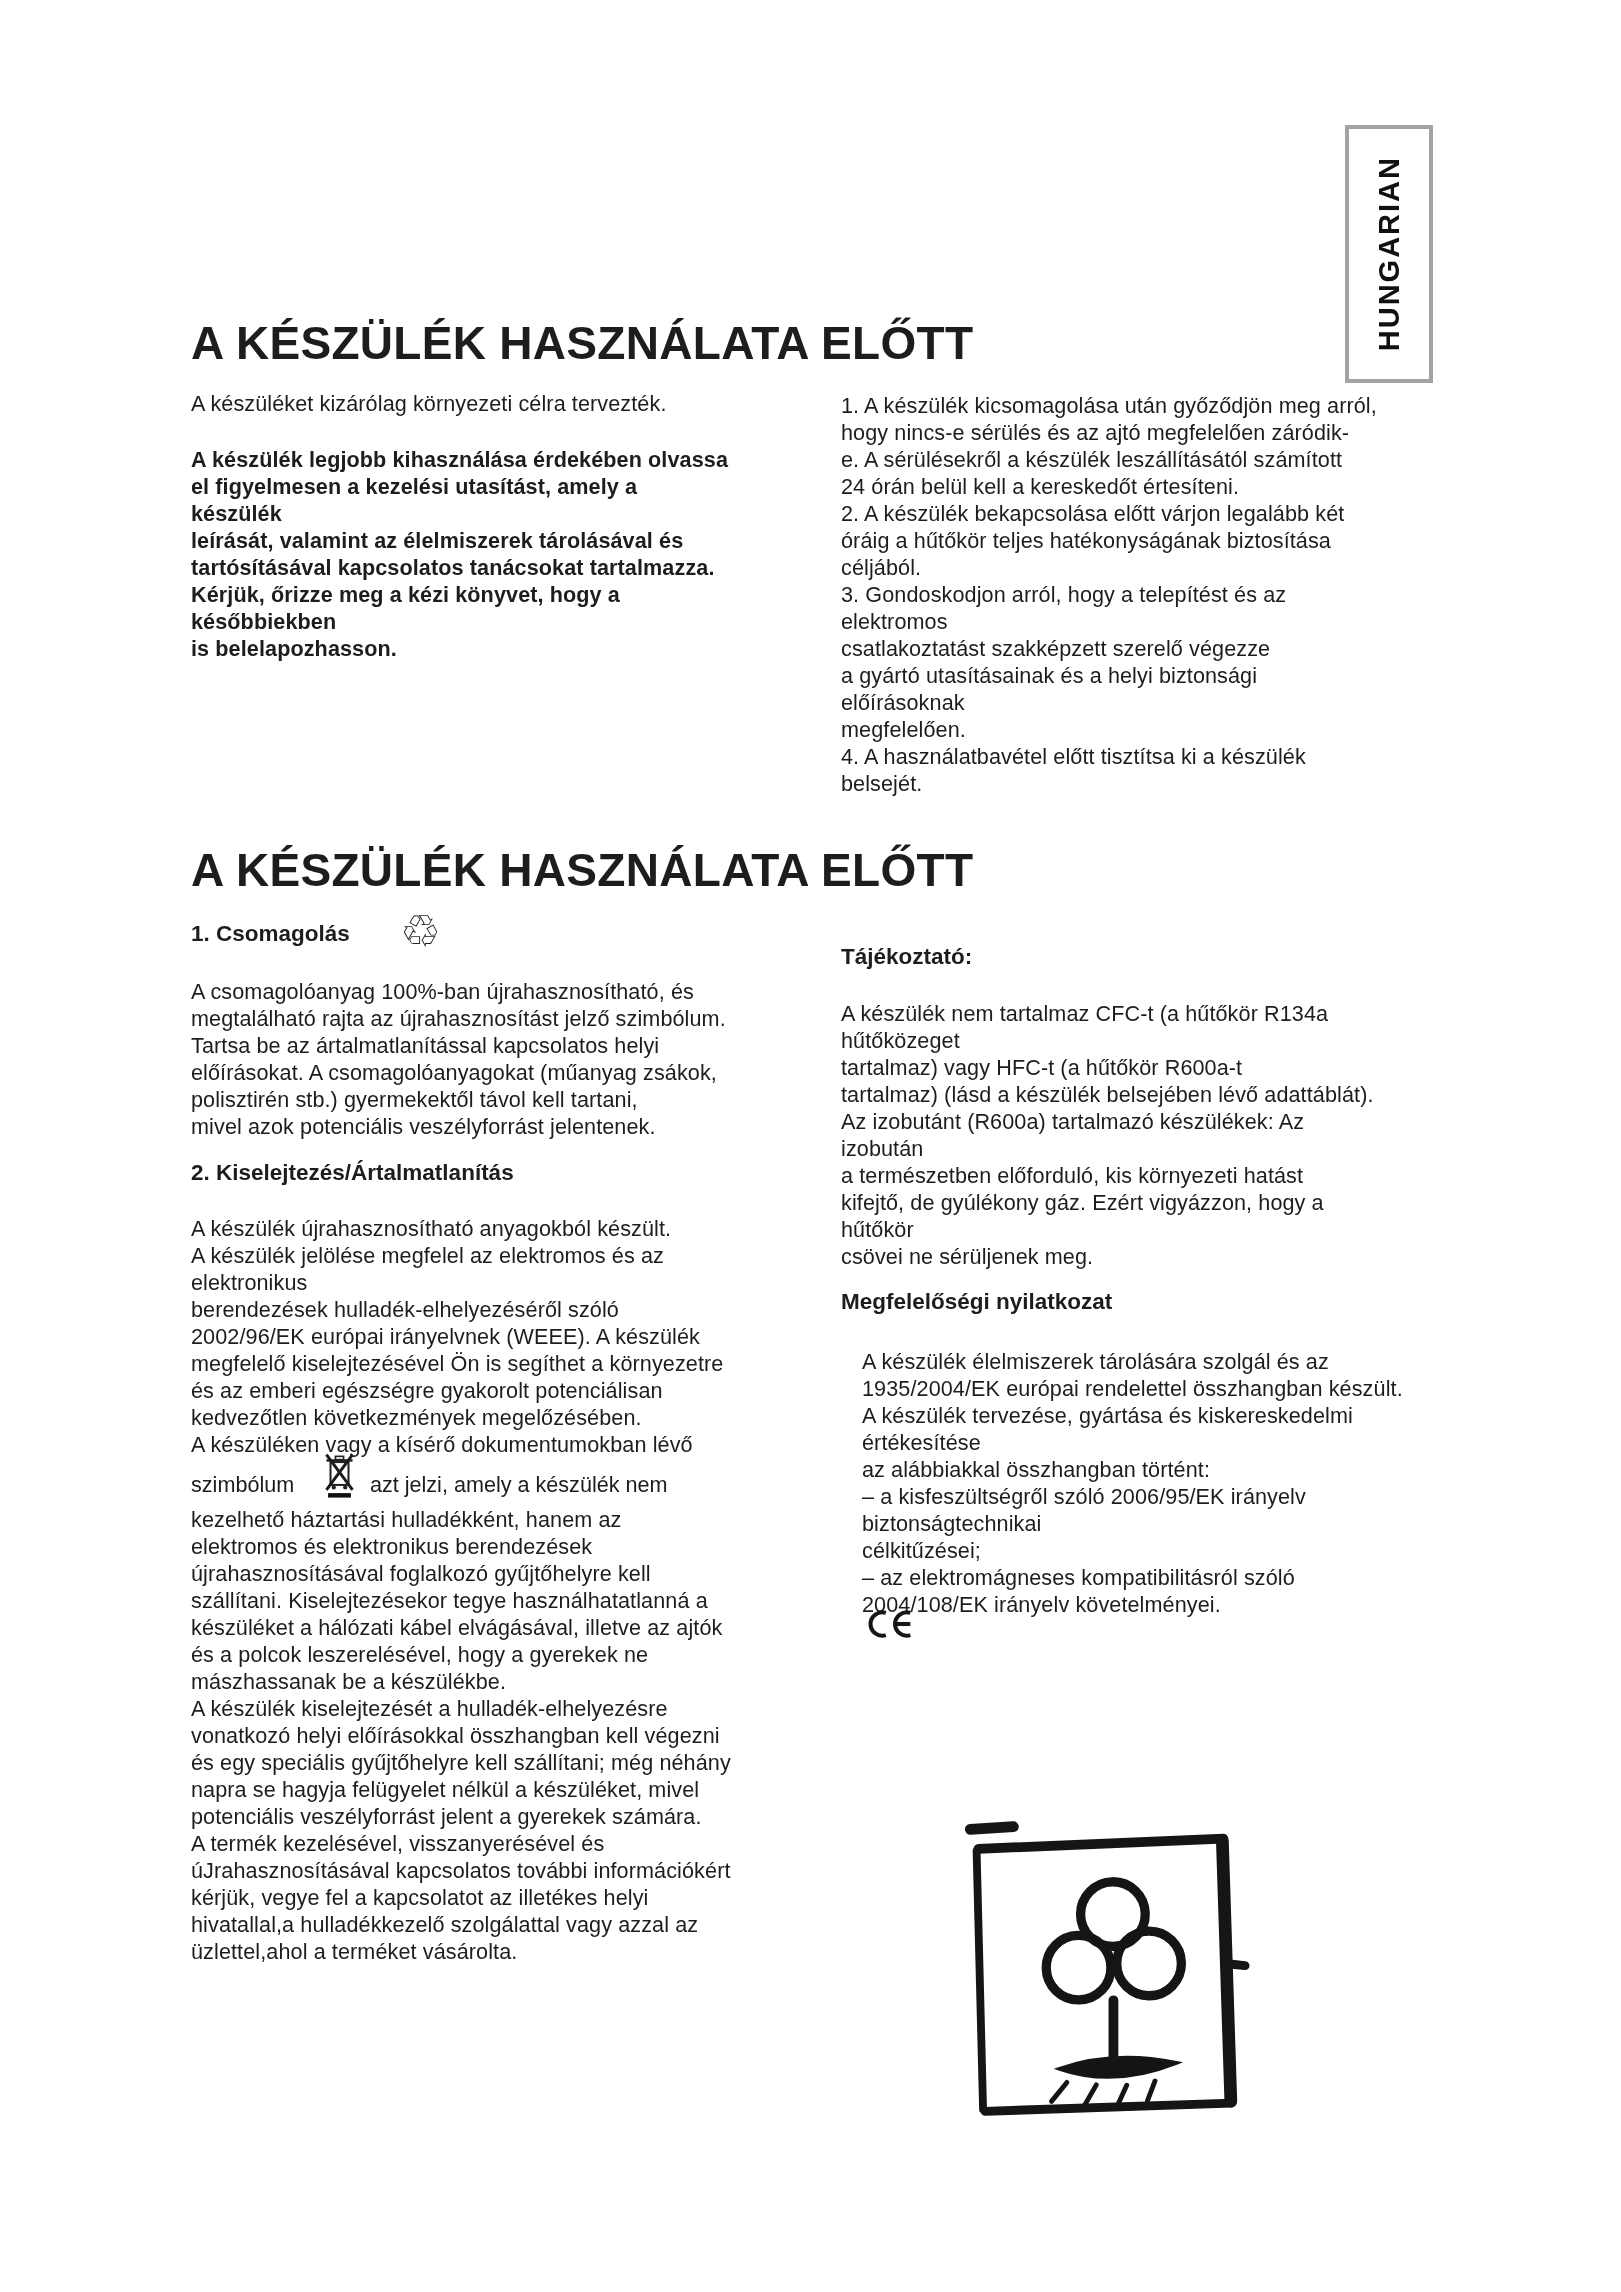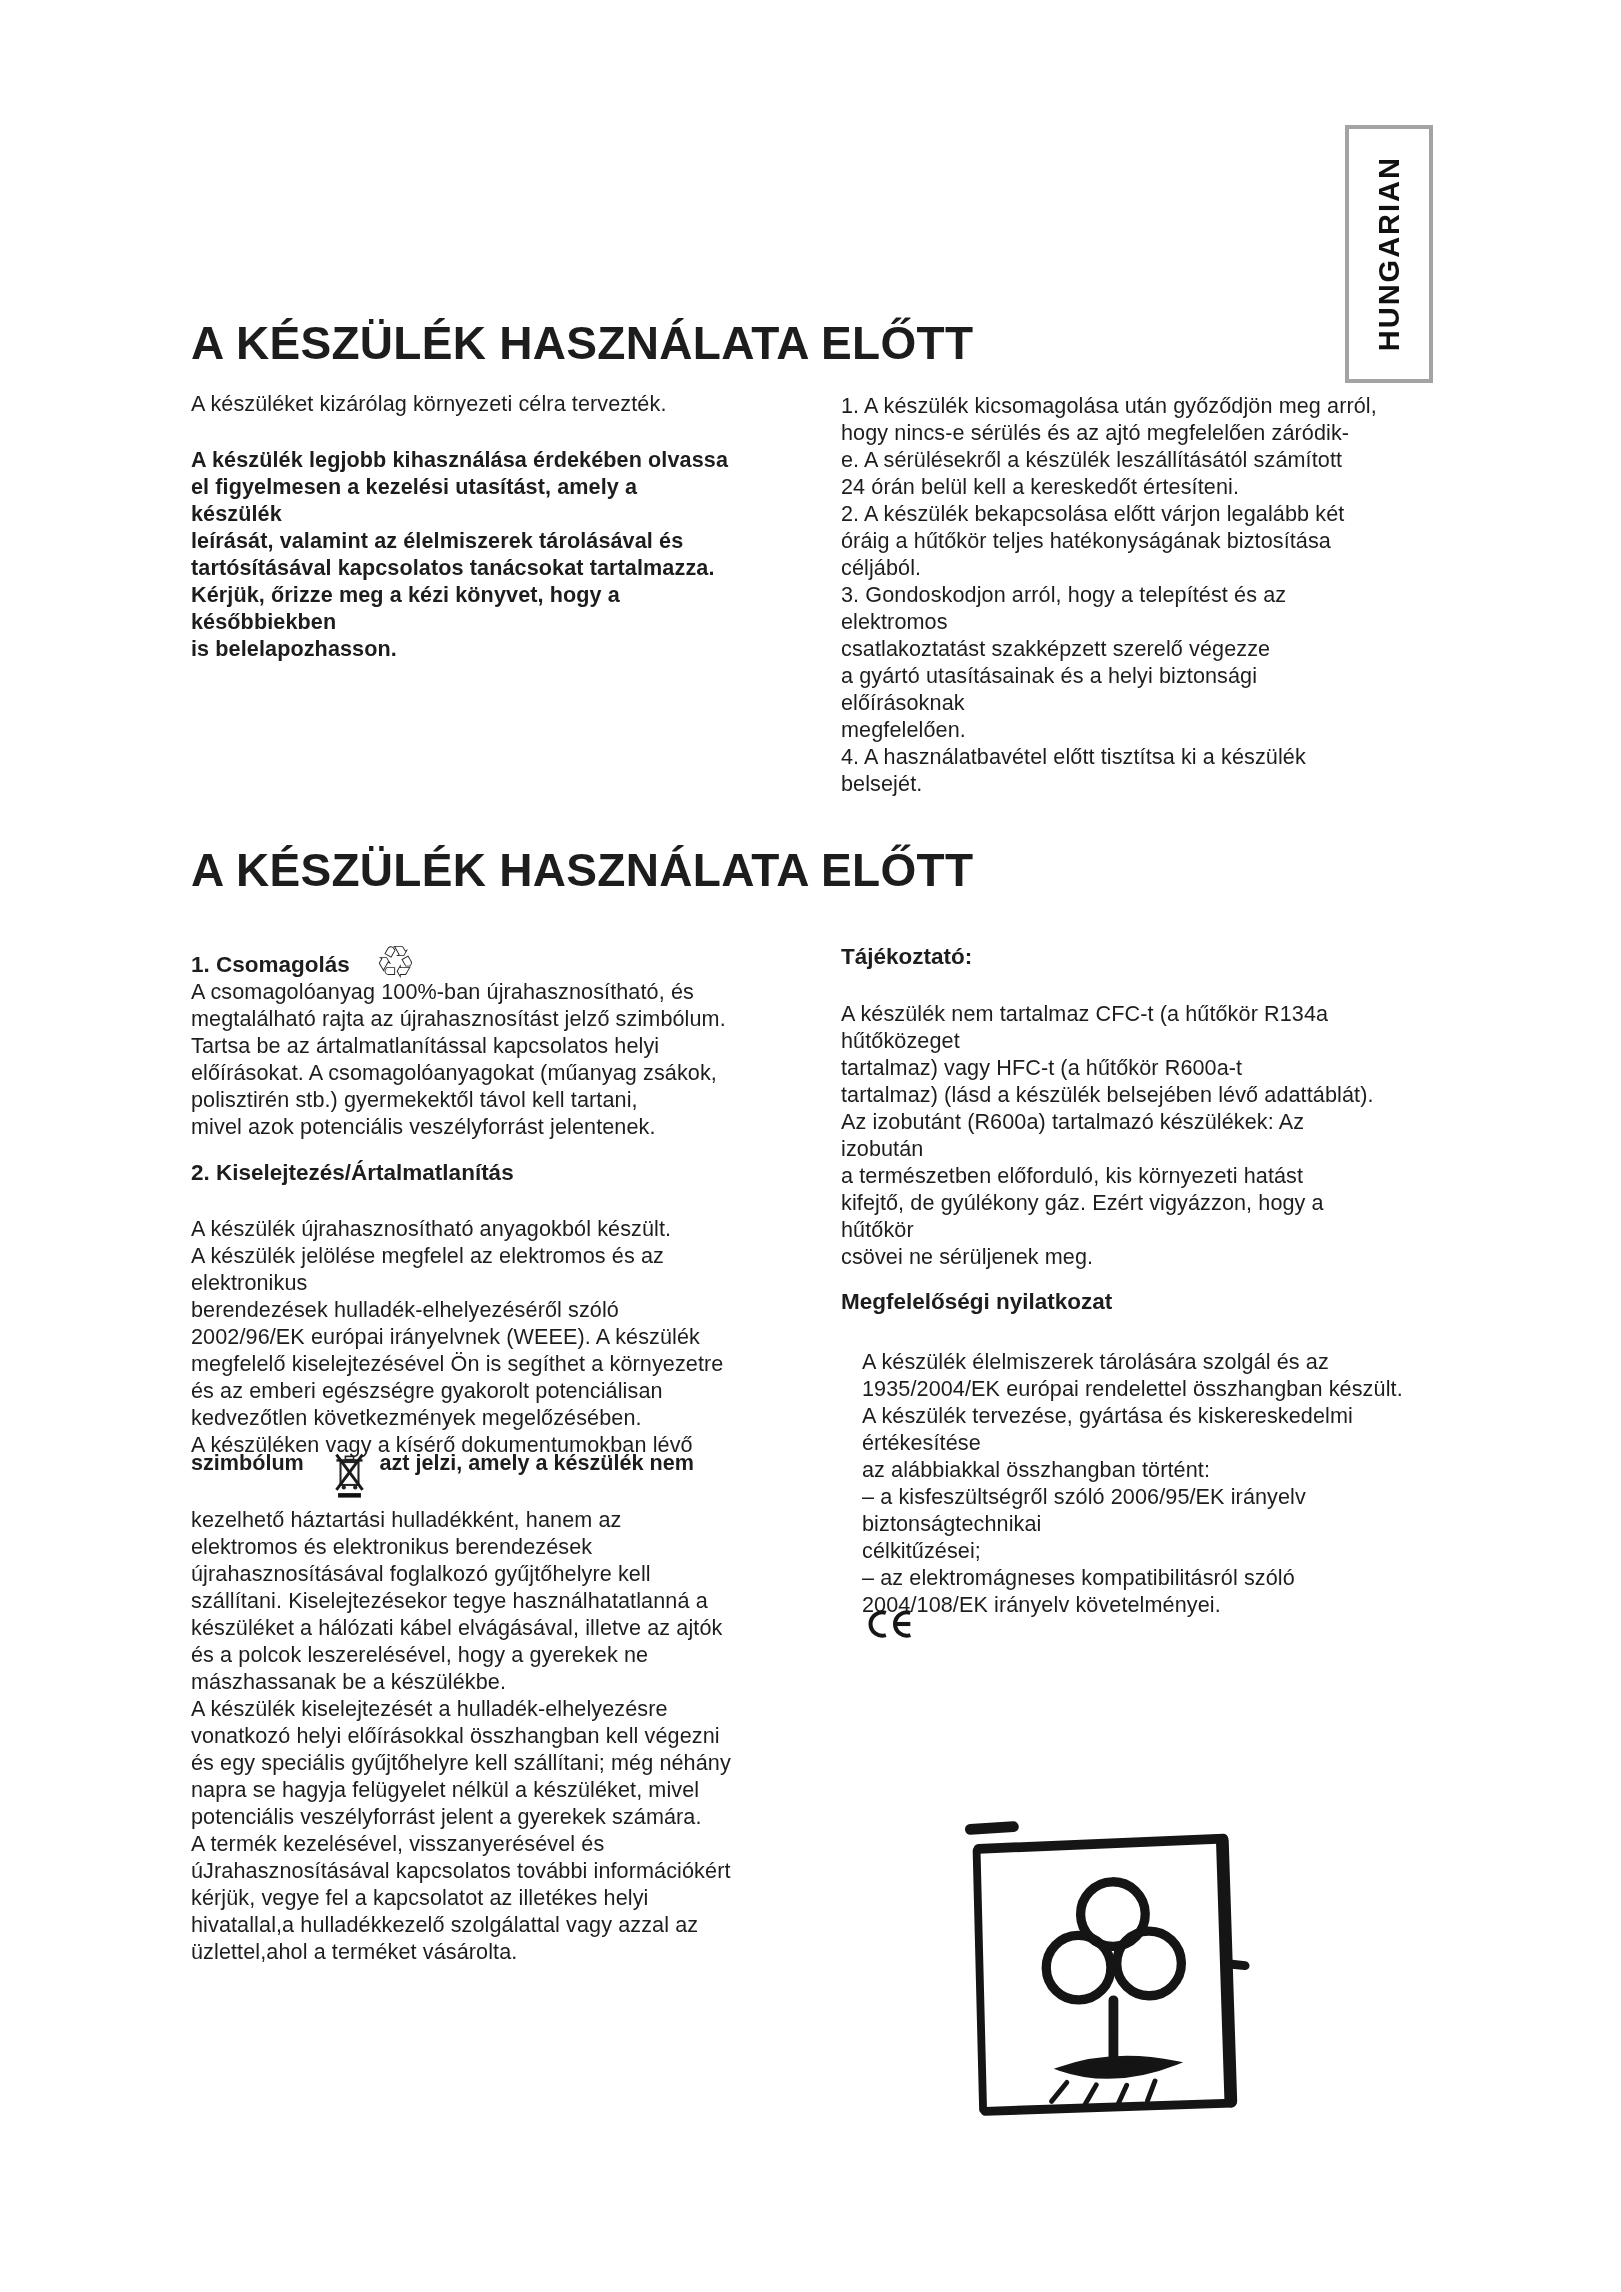--- a/index.html
+++ b/index.html
@@ -20,21 +20,21 @@
   }
   .lang-tab span {
     writing-mode:vertical-rl; transform:rotate(180deg);
     font-weight:bold; font-size:29px; letter-spacing:2px; color:#111;
   }
   .pack-heading-row { display:flex; align-items:center; }
   .recycle-glyph {
     font-family:"DejaVu Sans",sans-serif; font-size:45px; line-height:45px;
     color:#242424; margin-left:25.5px; margin-top:-3.9px;
   }
-  .symbol-row { display:flex; align-items:flex-start;font-weight:bold; }
+  .symbol-row { display:flex; align-items:flex-end; }
   .symbol-row .txt { font-size:21.6px; line-height:27px; white-space:pre; }
   .weee-svg { margin:0 13.7px 0 29px; display:block; }
   svg { display:block; }
 </style>
 </head>
 <body>
 
 <div class="page">
 
   <div class="abs lang-tab">
@@ -65,21 +65,21 @@
 elektromos
 csatlakoztatást szakképzett szerelő végezze
 a gyártó utasításainak és a helyi biztonsági
 előírásoknak
 megfelelően.
 4. A használatbavétel előtt tisztítsa ki a készülék
 belsejét.</div>
 
   <div class="abs h-title" style="left:191px; top:843px;">A KÉSZÜLÉK HASZNÁLATA ELŐTT</div>
 
-  <div class="abs pack-heading-row" style="left:191px; top:938px; height:53px;">
+  <div class="abs pack-heading-row" style="left:191px; top:907px; height:53px;gap:25px;">
     <span class="sub-heading">1. Csomagolás</span>
     <span class="recycle-glyph">♲</span>
   </div>
 
   <div class="abs body-text" style="left:191px; top:978px;">A csomagolóanyag 100%-ban újrahasznosítható, és
 megtalálható rajta az újrahasznosítást jelző szimbólum.
 Tartsa be az ártalmatlanítással kapcsolatos helyi
 előírásokat. A csomagolóanyagokat (műanyag zsákok,
 polisztirén stb.) gyermekektől távol kell tartani,
 mivel azok potenciális veszélyforrást jelentenek.</div>

